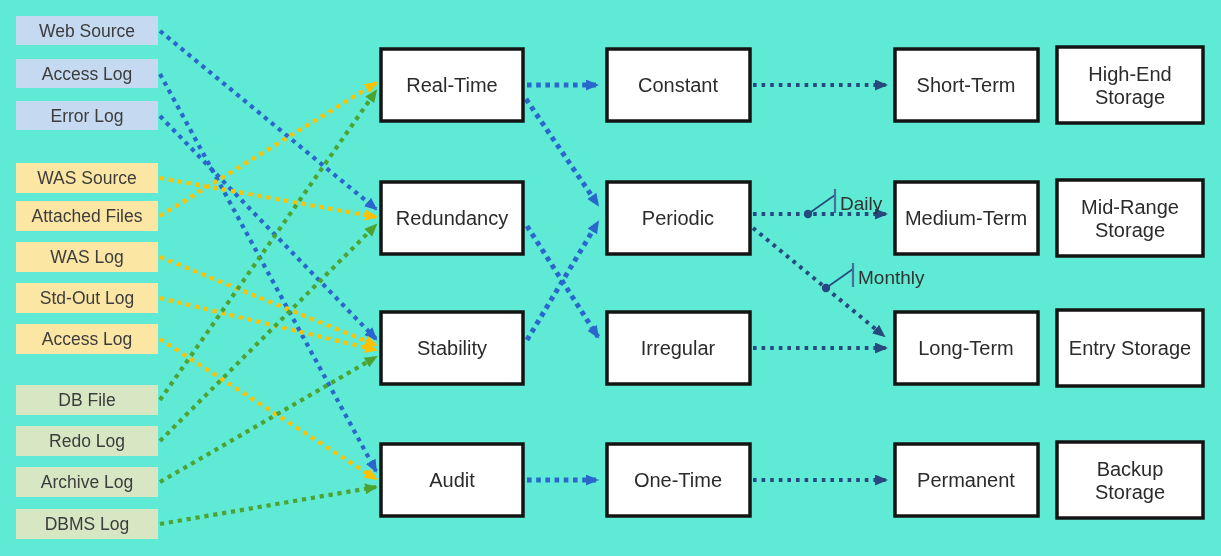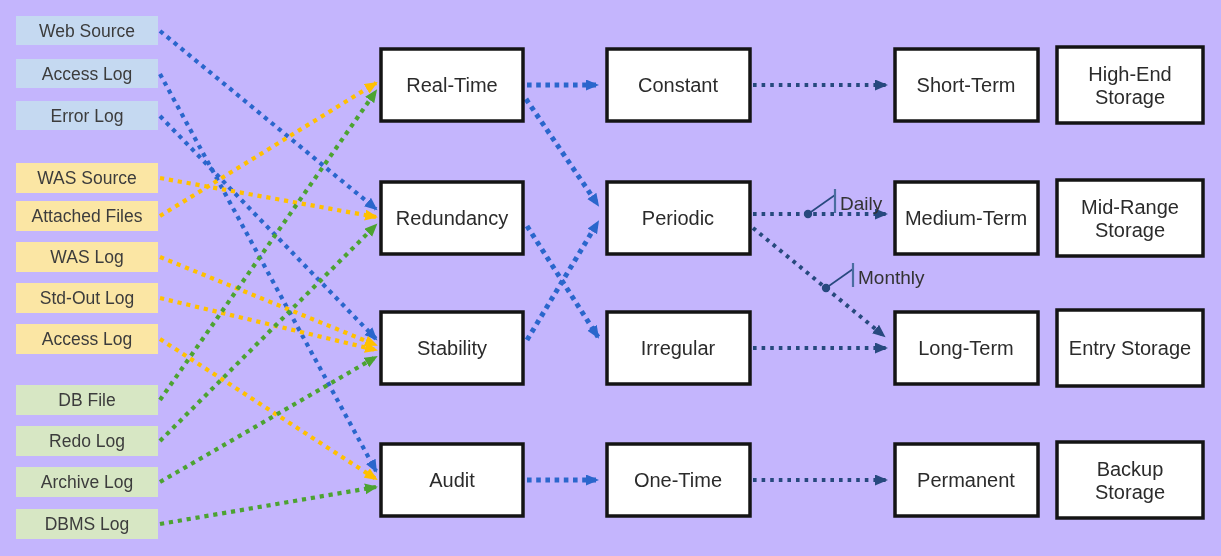--- a/index.html
+++ b/index.html
@@ -1,16 +1,16 @@
 <!DOCTYPE html>
 <html><head>
 <meta charset="utf-8">
 <style>
   html,body{margin:0;padding:0;background:#ffffff;}
-  #canvas{width:1221px;height:556px;position:relative;background:#c4b5fd;overflow:hidden;}
+  #canvas{width:1221px;height:556px;position:relative;background:#5eead4;overflow:hidden;}
   svg{display:block;font-family:"Liberation Sans", sans-serif;}
   .src-label{font-size:17.5px;fill:#3c3c3c;}
   .box-rect{fill:#ffffff;stroke:#141414;stroke-width:3.5px;}
   .box-label{font-size:20px;fill:#2b2b2b;}
   .callout-label{font-size:19px;fill:#333333;}
   .e-blue{stroke:#2a66cc;}
   .e-yellow{stroke:#ffc000;}
   .e-green{stroke:#4ca331;}
   .e-navy{stroke:#27497e;}
   .src-edge{fill:none;stroke-width:4.2px;stroke-dasharray:4.2 4.8;}

